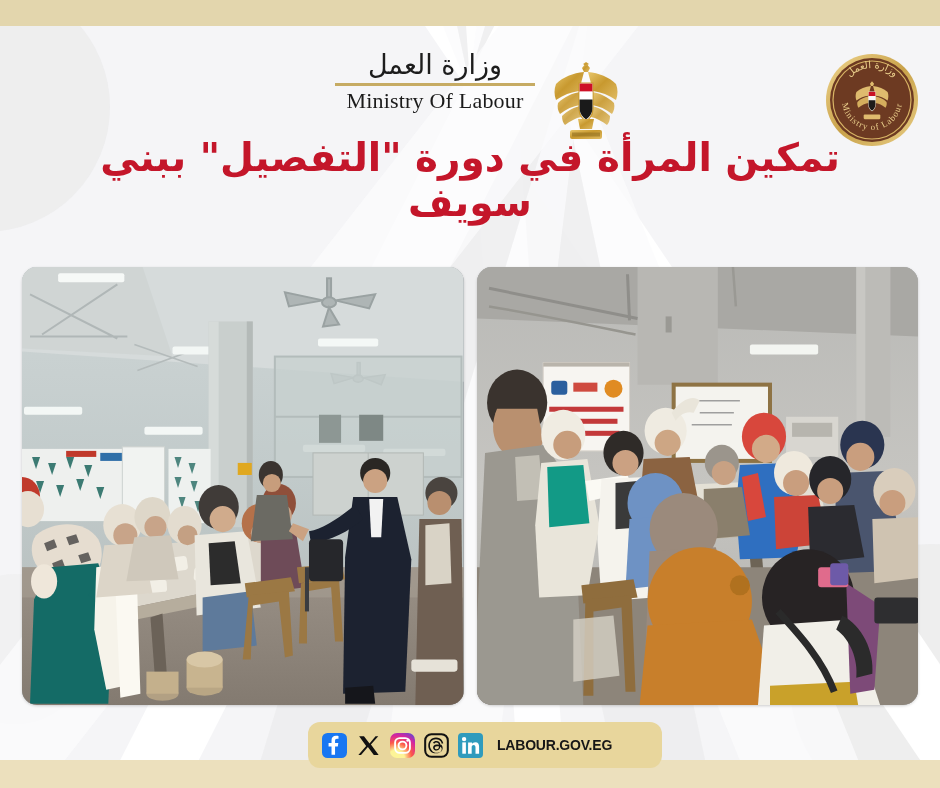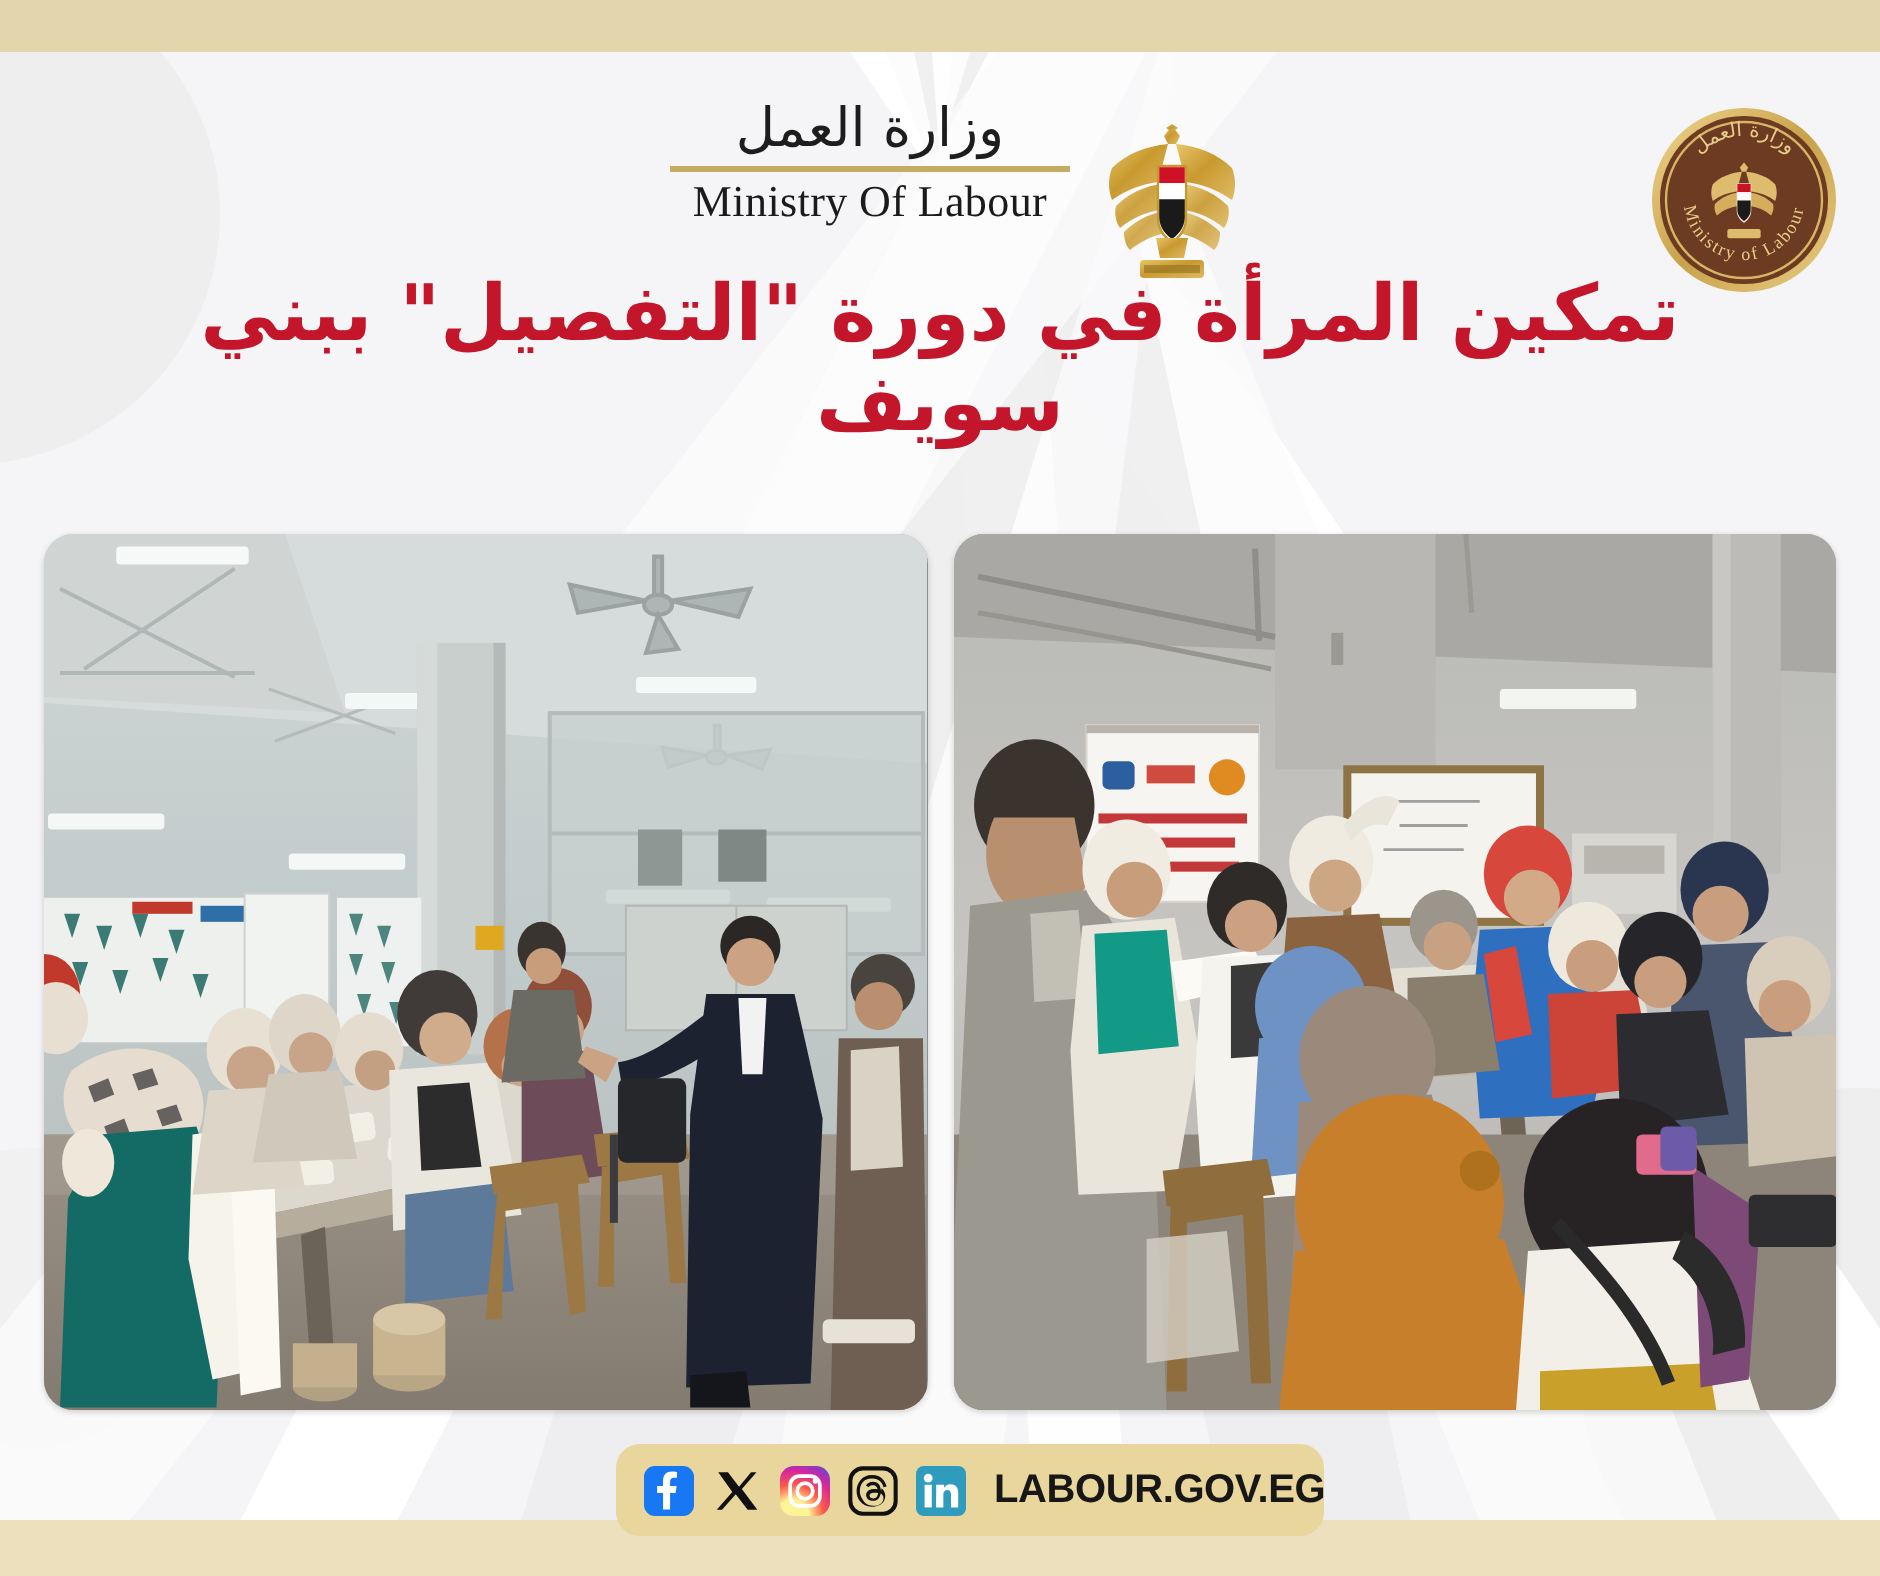--- a/index.html
+++ b/index.html
@@ -115,21 +115,21 @@
   .footer-pill{
     position:absolute;left:308px;top:722px;
     width:354px;height:46px;
     background:#e8d69c;border-radius:12px;
     display:flex;align-items:center;gap:9px;
     padding:0 14px;box-sizing:border-box;z-index:45;
   }
   .sicon{width:25px;height:25px;flex:0 0 auto;display:block;}
   .site-url{
     font-family:"Liberation Sans",sans-serif;
-    font-weight:bold;font-size:20px;color:#171717;
+    font-weight:bold;font-size:14px;color:#171717;
     letter-spacing:-.2px;margin-left:5px;white-space:nowrap;
   }
 </style>
 </head>
 <body>
 
 <div id="poster">
 
   <div class="bg">
     <div class="blob a"></div>

